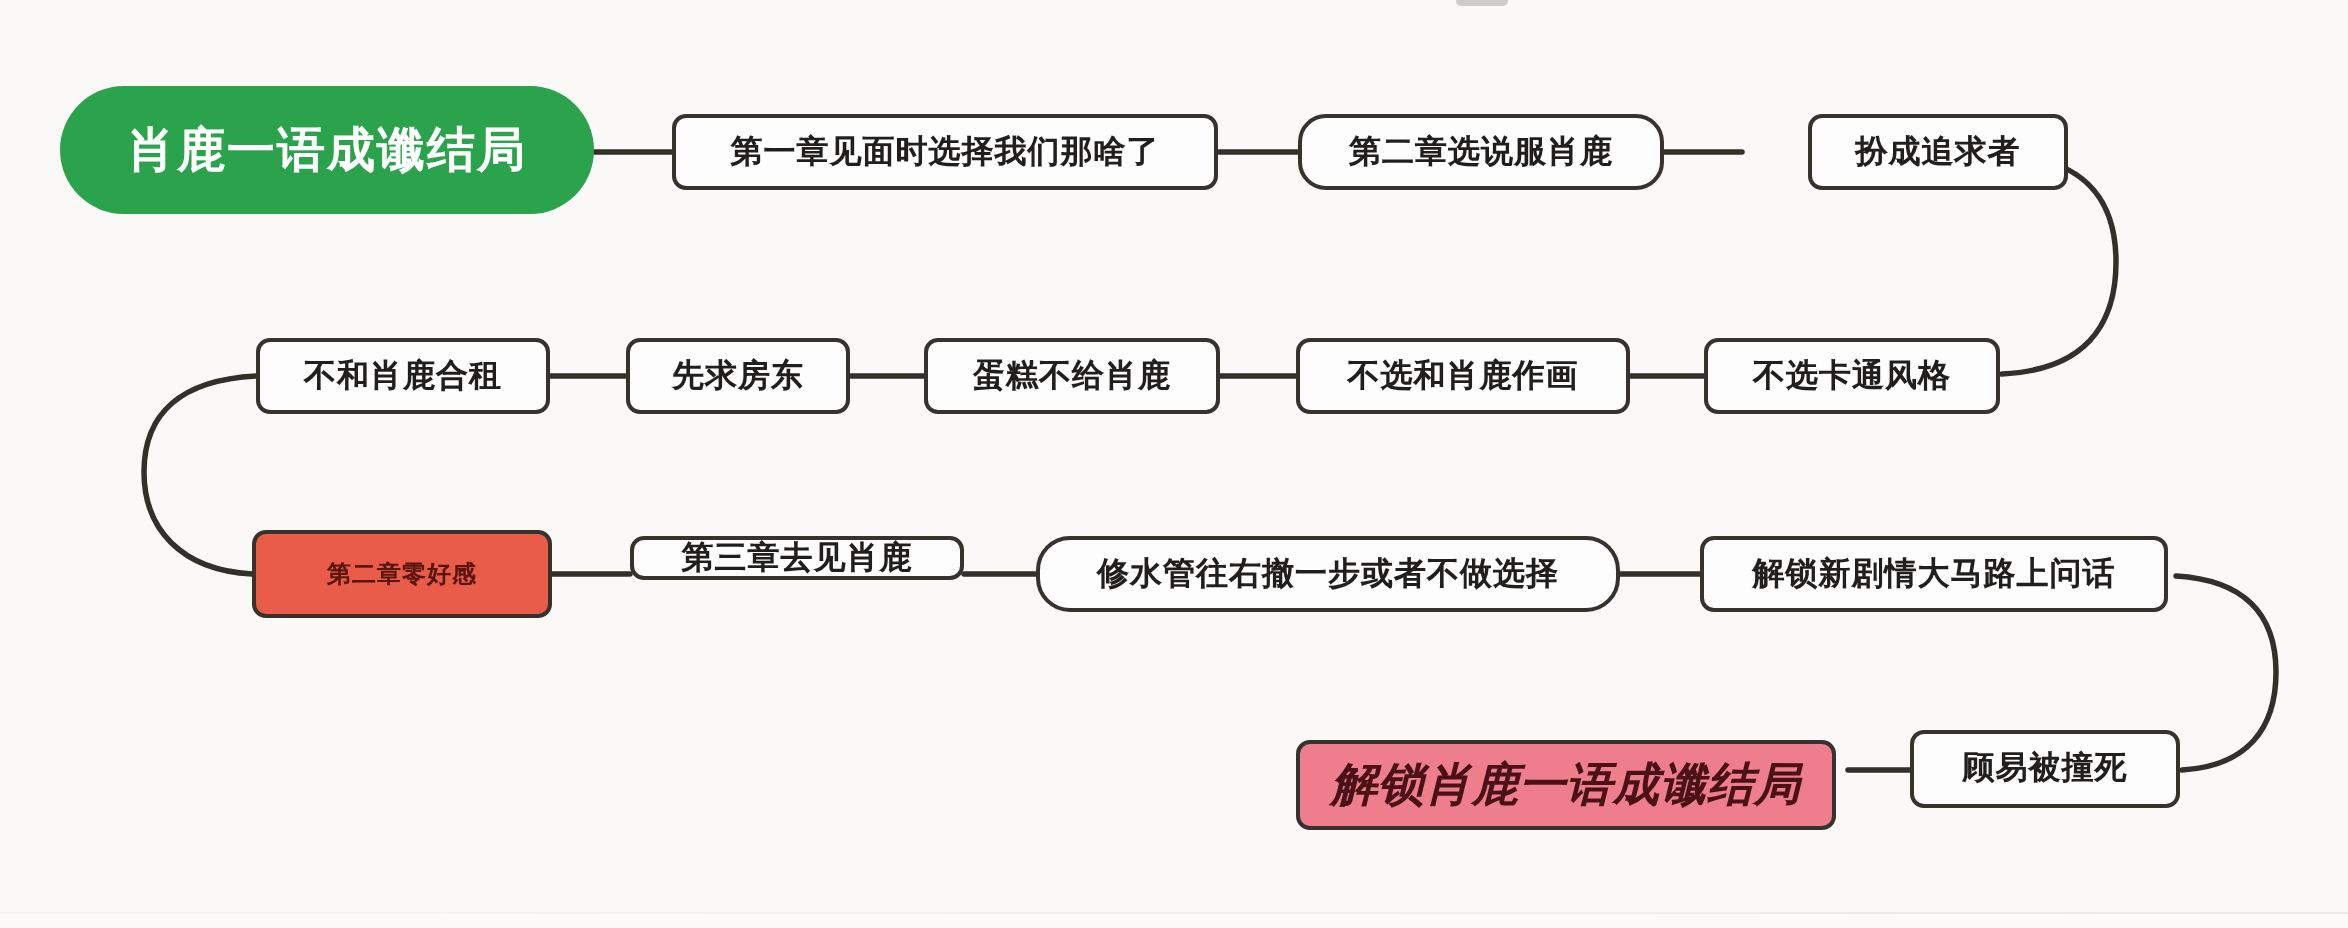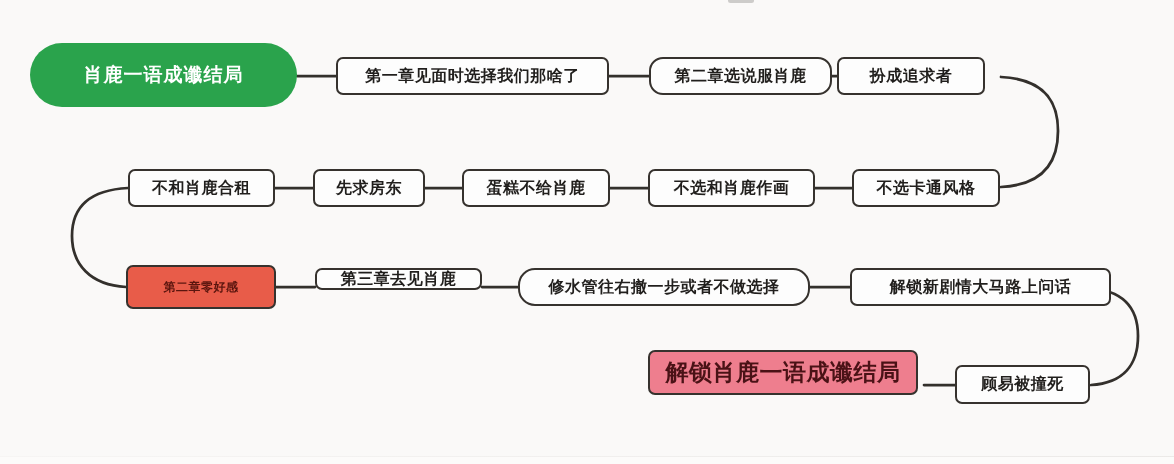--- a/index.html
+++ b/index.html
@@ -18,40 +18,40 @@
   .connectors path{fill:none; stroke:var(--connector); stroke-width:2.75; stroke-linecap:round;}
   .node{
     position:absolute; display:flex; align-items:center; justify-content:center;
     box-sizing:border-box; white-space:nowrap;
     background:var(--node-bg); border:2.5px solid var(--node-border); border-radius:7px;
     color:var(--node-text); font-weight:700; font-size:16px; letter-spacing:0.5px;
     cursor:default;
   }
   .node.root{
     background:var(--root-bg); border:none; border-radius:33px;
-    color:var(--root-text); font-size:19px; letter-spacing:1px;
+    color:var(--root-text); font-size:24px; letter-spacing:1px;
   }
   .node.milestone{ background:var(--milestone-bg); color:var(--milestone-text); font-size:12px; }
   .node.ending{ background:var(--ending-bg); color:var(--ending-text); font-size:23px; }
   
   .n0 {left:30px;  top:43px;  width:267px; height:64px;}
   .n1 {left:336px; top:57px;  width:273px; height:38px;}
   .n2 {left:649px; top:57px;  width:183px; height:38px;border-radius:14px;}
-  .n3 {left:837px; top:57px;  width:148px; height:38px;}
+  .n3 {left:904px; top:57px;  width:130px; height:38px;}
   .n4 {left:852px; top:169px; width:148px; height:38px;}
   .n5 {left:648px; top:169px; width:167px; height:38px;}
   .n6 {left:462px; top:169px; width:148px; height:38px;}
   .n7 {left:313px; top:169px; width:112px; height:38px;}
   .n8 {left:128px; top:169px; width:147px; height:38px;}
   .n9 {left:126px; top:265px; width:150px; height:44px;}
   .n10{left:315px; top:268px; width:167px; height:22px;}
   .n11{left:518px; top:268px; width:292px; height:38px;border-radius:17px;}
-  .n12{left:850px; top:268px; width:261px; height:38px;}
+  .n12{left:850px; top:268px; width:234px; height:38px;}
   .n13{left:955px; top:365px; width:135px; height:39px;}
-  .n14{left:648px; top:350px; width:270px; height:45px;}
+  .n14{left:648px; top:370px; width:270px; height:45px;font-style:italic;}
   .top-artifact{
     position:absolute; left:728px; top:-2px; width:26px; height:5px;
     background:#b5b3b1; border-radius:3px; opacity:.65;
   }
   .bottom-line{
     position:absolute; left:0; right:0; bottom:7px; height:1.5px;
     background:linear-gradient(to right, rgba(60,50,40,.02), rgba(60,50,40,.08));
   }
   .bottom-strip{position:absolute; left:0; right:0; bottom:0; height:7px; background:#fcfbfa;}
 </style>

